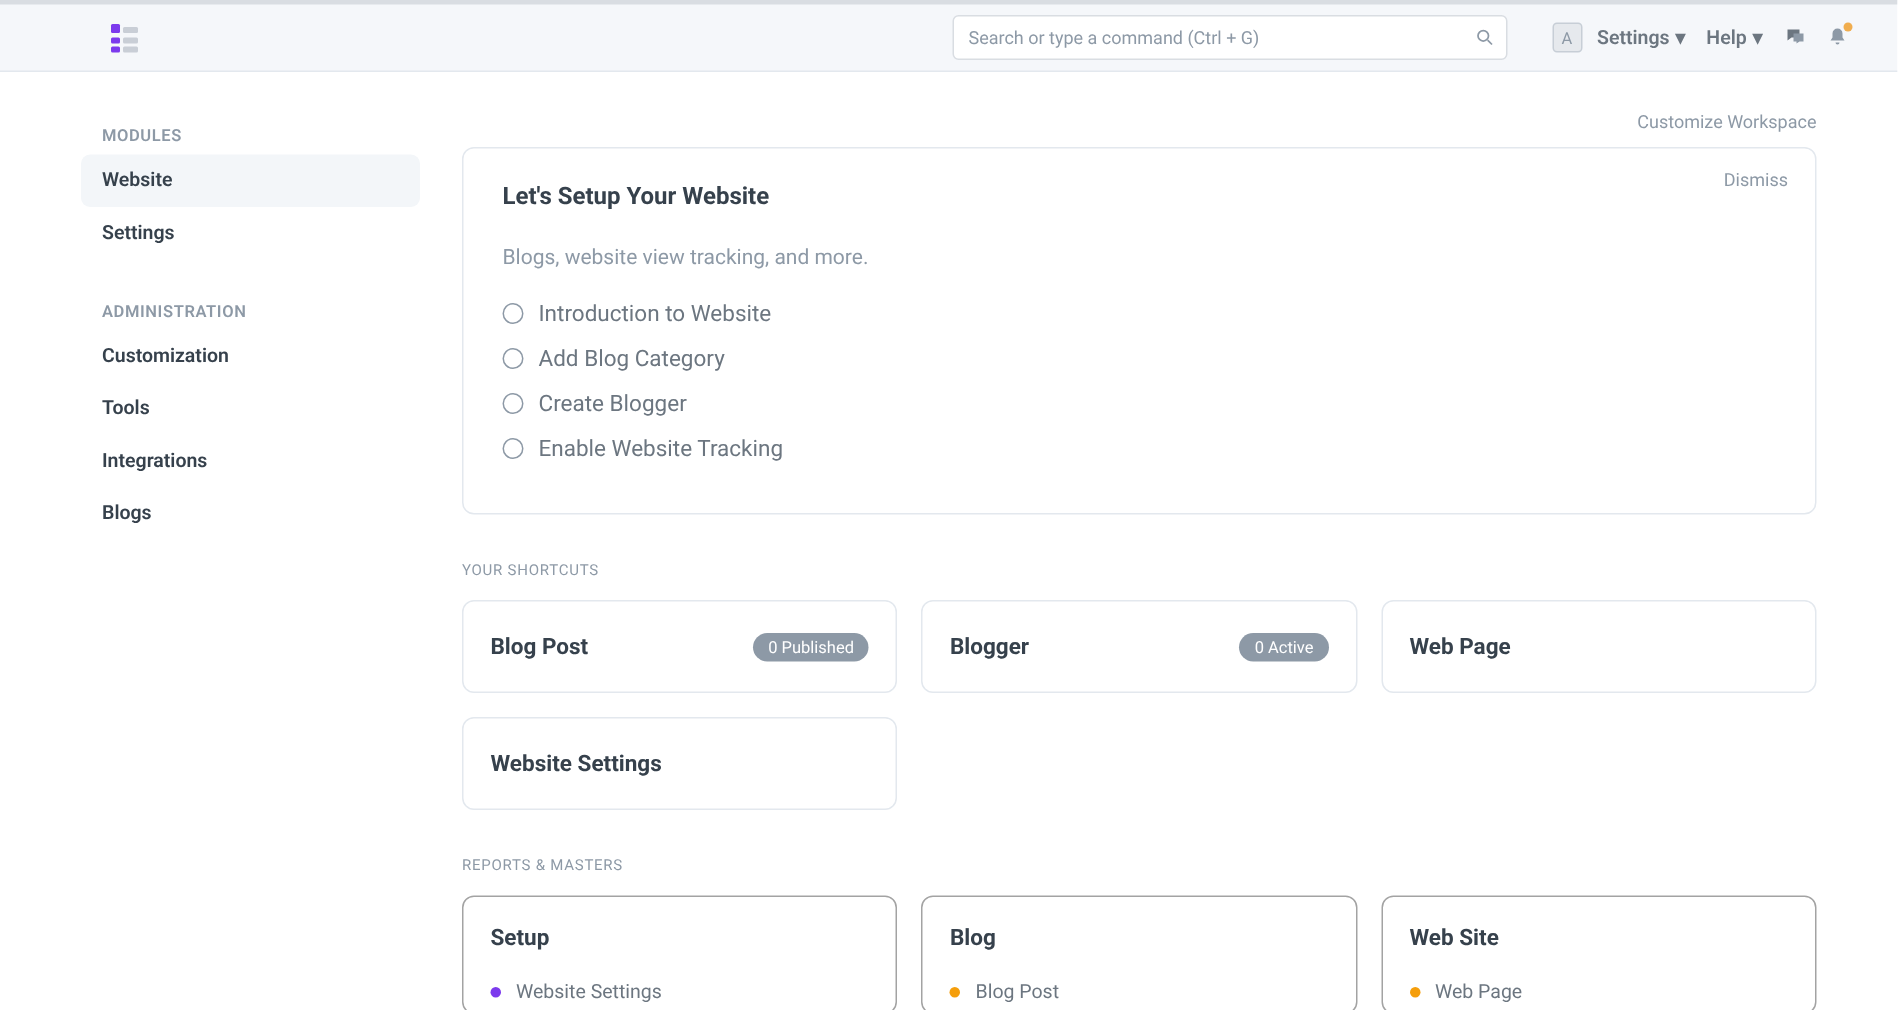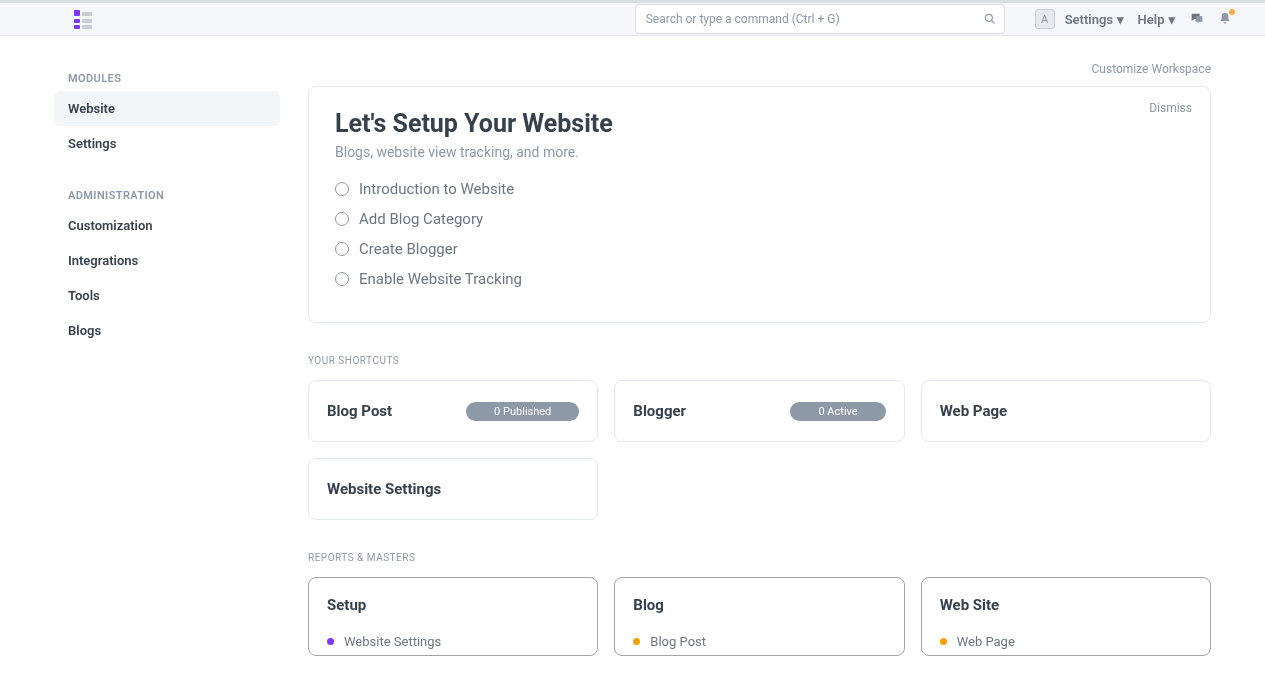--- a/index.html
+++ b/index.html
@@ -1,19 +1,19 @@
 <!DOCTYPE html>
 <html><head>
 <meta charset="utf-8">
 <style>
 * { margin: 0; padding: 0; box-sizing: border-box; font-family: -apple-system, BlinkMacSystemFont, "Segoe UI", Roboto, sans-serif; }
 body { background: #fff; color: #36414c; }
 
 
-.navbar { height: 36px; background: #f5f7fa; border-top: 3px solid #d9dde2; border-bottom: 1px solid #e3e8ee; display: flex; align-items: center; padding: 0 20px; }
+.navbar { height: 48px; background: #f5f7fa; border-top: 3px solid #d9dde2; border-bottom: 1px solid #e3e8ee; display: flex; align-items: center; padding: 0 20px; }
 .logo { width: 24px; height: 24px; margin-left: 52px; }
 .logo svg { width: 100%; height: 100%; }
 .nav-spacer { flex: 1; }
 .search-wrap { position: relative; width: 370px; margin-right: 30px; }
 .search-input { width: 100%; height: 30px; border: 1px solid #d9dde2; border-radius: 4px; padding: 0 32px 0 10px; font-size: 12px; color: #8d99a6; background: #fff; }
 .search-input::placeholder { color: #8d99a6; }
 .search-icon { position: absolute; right: 8px; top: 7px; width: 14px; height: 14px; }
 .avatar-box { width: 20px; height: 20px; background: #e6e9ed; border: 1px solid #c7ced6; border-radius: 3px; font-size: 11px; color: #8d99a6; display: flex; align-items: center; justify-content: center; margin-right: 10px; }
 .nav-link { color: #6c7680; font-size: 13px; font-weight: 600; margin-right: 14px; display: flex; align-items: center; cursor: pointer; }
 .nav-link .caret { margin-left: 4px; }
@@ -27,32 +27,32 @@
 .side-section-title { font-size: 11px; font-weight: 600; color: #8d99a6; letter-spacing: .4px; padding: 6px 14px; }
 .side-item { font-size: 13px; font-weight: 600; color: #36414c; padding: 10px 14px; border-radius: 6px; cursor: pointer; }
 .side-item.active { background: #f3f6f9; }
 .side-gap { height: 22px; }
 
 .content { flex: 1; padding: 26px 0 40px 28px; }
 .workspace-top { text-align: right; font-size: 12px; color: #8d99a6; margin-bottom: 10px; }
 .workspace-top span { cursor: pointer; }
 
 .setup-card { border: 1px solid #e3e8ee; border-radius: 8px; padding: 22px 26px; position: relative; }
-.setup-title { font-size: 25px; font-weight: 700; color: #36414c; margin-bottom: 6px; }
+.setup-title { font-size: 16px; font-weight: 700; color: #36414c; margin-bottom: 24px; }
 .setup-sub { font-size: 14px; color: #8d99a6; margin-bottom: 20px; }
 .setup-dismiss { position: absolute; top: 14px; right: 18px; font-size: 12px; color: #8d99a6; cursor: pointer; }
 .step { display: flex; align-items: center; margin-bottom: 12px; cursor: pointer; }
 .step-circle { width: 14px; height: 14px; border: 1.5px solid #8d99a6; border-radius: 50%; margin-right: 10px; }
 .step-label { font-size: 15px; color: #6c7680; }
 
 .section-title { font-size: 10px; font-weight: 400; color: #8d99a6; letter-spacing: .5px; margin: 32px 0 14px 0; }
 .grid { display: grid; grid-template-columns: repeat(3, 1fr); gap: 16px; }
 .shortcut-card { border: 1px solid #e3e8ee; border-radius: 8px; padding: 18px 18px; display: flex; align-items: center; justify-content: space-between; cursor: pointer; min-height: 62px; }
 .shortcut-label { font-size: 15px; font-weight: 700; color: #36414c; }
-.pill { background: #8d99a6; color: #fff; font-size: 11px; padding: 3px 28px; border-radius: 10px; }
+.pill { background: #8d99a6; color: #fff; font-size: 11px; padding: 3px 10px; border-radius: 10px; }
 .report-card { border: 1px solid #a3a3a3; border-radius: 8px; padding: 18px 18px 0 18px; }
 .report-title { font-size: 15px; font-weight: 700; color: #36414c; margin-bottom: 14px; }
 .report-item { display: flex; align-items: center; font-size: 13px; color: #6c7680; padding: 6px 0; cursor: pointer; }
 .bullet { width: 7px; height: 7px; border-radius: 50%; margin-right: 10px; }
 </style>
 </head>
 <body>
 
 <div class="navbar">
   <div class="logo">
@@ -99,22 +99,22 @@
 </div>
 
 <div class="page">
   <div class="sidebar" id="sidebar">
       <div class="side-section-title">MODULES</div>
       <div class="side-item active">Website</div>
       <div class="side-item">Settings</div>
       <div class="side-gap"></div>
       <div class="side-section-title">ADMINISTRATION</div>
       <div class="side-item">Customization</div>
+      <div class="side-item">Tools</div>
       <div class="side-item">Integrations</div>
-      <div class="side-item">Tools</div>
       <div class="side-item">Blogs</div>
     </div>
 
   <div class="content">
     <div class="workspace-top"><span>Customize Workspace</span></div>
 
     <div class="setup-card">
       <div class="setup-dismiss">Dismiss</div>
       <div class="setup-title">Let's Setup Your Website</div>
       <div class="setup-sub">Blogs, website view tracking, and more.</div>

